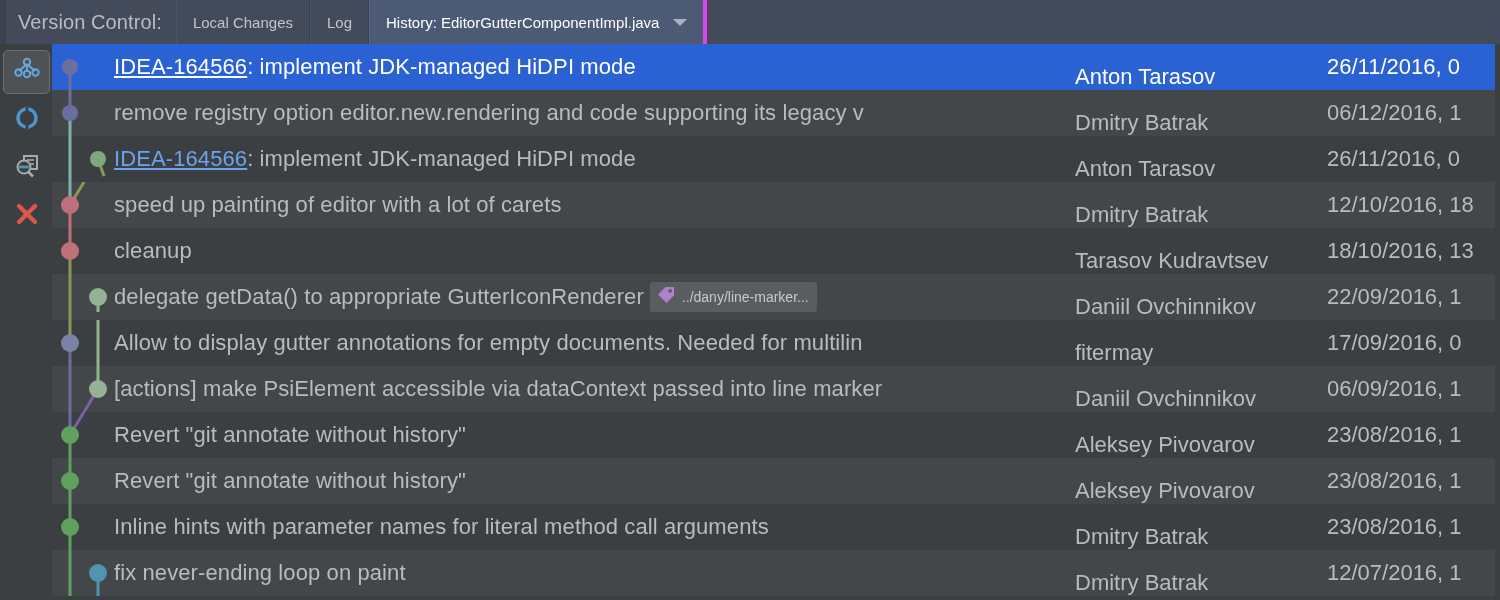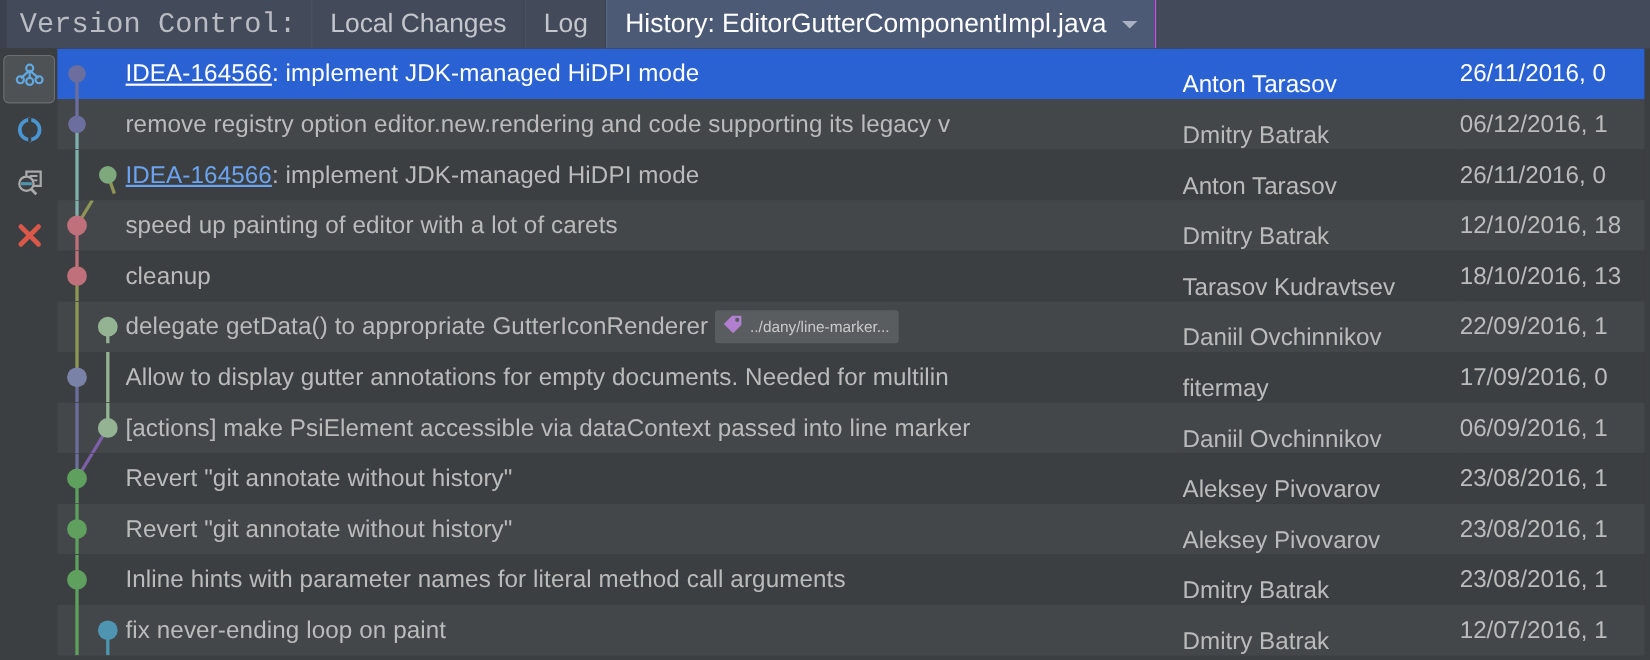--- a/index.html
+++ b/index.html
@@ -25,40 +25,39 @@
     box-sizing: border-box;
   }
   .tabbar-left-edge {
     width: 6px;
     background: #3c414f;
   }
   .tb-title {
     display: flex; align-items: center;
     padding: 0 14px 0 12px;
     color: #b9bcc2;
-    font-size: 26px;
+    font-size: 20px;
     letter-spacing: .1px;
     white-space: nowrap;
-    font-family: Liberation Mono, monospace;
   }
   .tb-tab {
     display: flex; align-items: center;
     padding: 0 16px;
     color: #c3c6cc;
-    font-size: 24px;
+    font-size: 15px;
     white-space: nowrap;
     border-left: 1px solid #4d5464;
     border-right: 1px solid #3a4150;
     background: #434a59;
   }
   .tb-tab.active {
     background: #4d5a75;
     color: #ffffff;
     border-left: 1px solid #5b6884;
-    border-right: 1px solid #d946ef;
+    border-right: 4px solid #d946ef;
   }
   .tb-caret {
     display: inline-block;
     margin-left: 14px;
     width: 0; height: 0;
     border-left: 7px solid transparent;
     border-right: 7px solid transparent;
     border-top: 7px solid #a9b1c2;
   }
 

